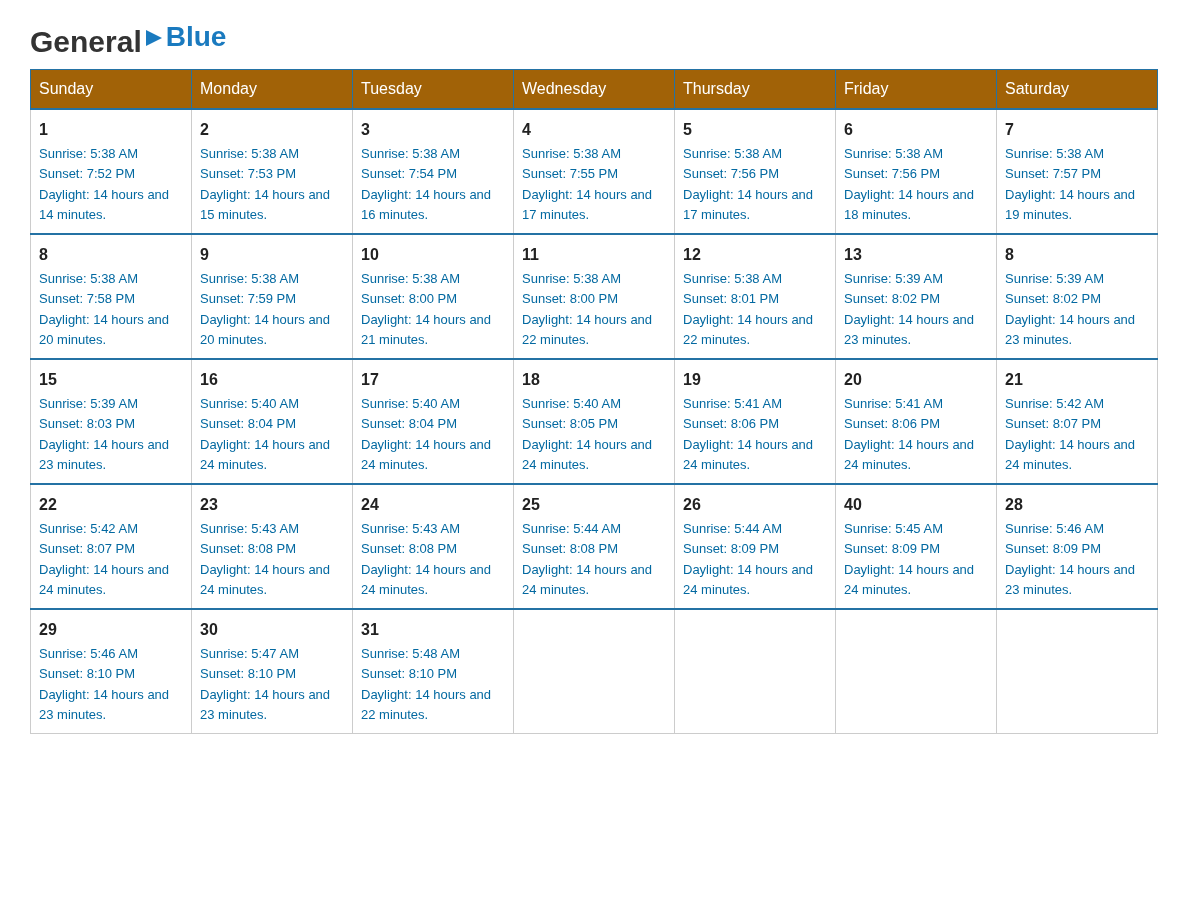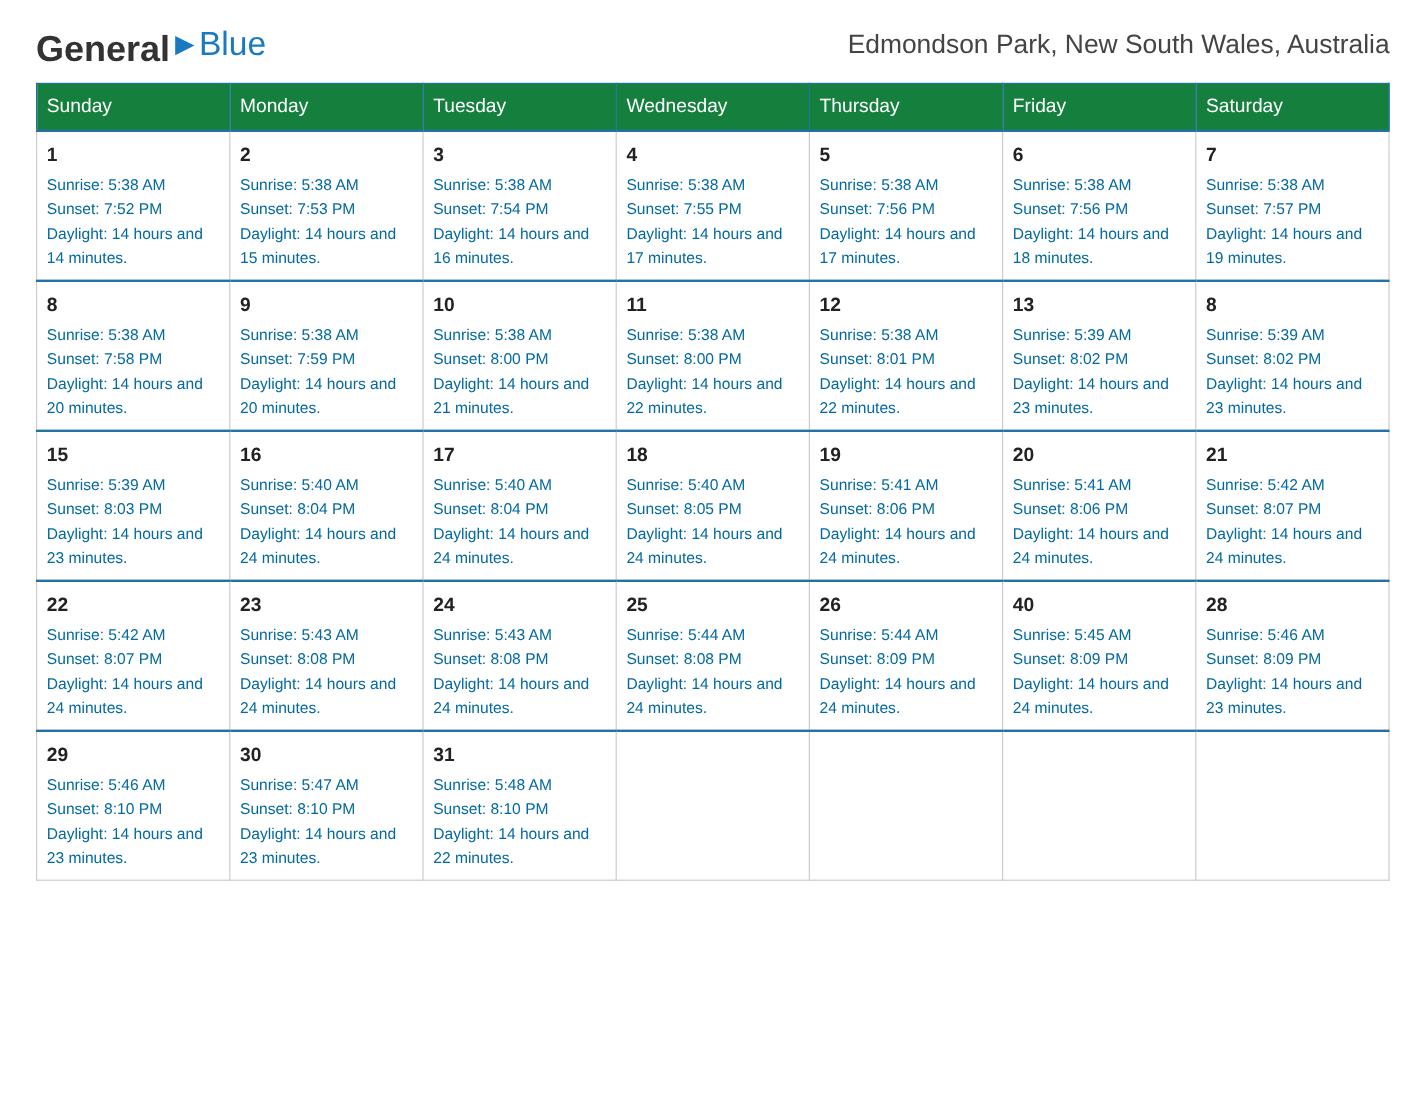--- a/index.html
+++ b/index.html
@@ -18,21 +18,21 @@
     }
     .logo {
       display: flex;
       flex-direction: row;
       align-items: flex-start;
       padding-top: 5px;
     }
     .logo-blue {
       color: #1a7abf;
       font-size: 28px;
-      font-weight: normal;
+      font-weight: bold;
       margin-top: -4px;
       padding-left: 2px;
     }
     .title-area {
       text-align: right;
     }
     .month-title {
       font-size: 52px;
       font-weight: bold;
       color: #222;
@@ -42,21 +42,21 @@
       font-size: 22px;
       color: #444;
       margin-top: 4px;
     }
     .calendar-table {
       width: 100%;
       border-collapse: collapse;
       margin-top: 10px;
     }
     .calendar-table th {
-      background-color: #15803d;
+      background-color: #a16207;
       color: #fff;
       padding: 10px 8px;
       text-align: left;
       font-size: 16px;
       font-weight: normal;
       border: 1px solid #2472a4;
     }
     .calendar-table td {
       vertical-align: top;
       padding: 8px 8px;
@@ -114,21 +114,20 @@
       <span class="logo-general">General</span>
       <span class="logo-arrow">
         <svg width="20" height="20" viewBox="0 0 20 20">
           <polygon points="2,2 18,10 2,18" fill="#1a7abf"></polygon>
         </svg>
       </span>
     </div>
     <div class="logo-blue">Blue</div>
   </div>
   <div class="title-area">
-    <div class="location-title">Edmondson Park, New South Wales, Australia</div>
   </div>
 </div>
 
 <table class="calendar-table">
   <thead>
     <tr>
     <th>Sunday</th>
         <th>Monday</th>
         <th>Tuesday</th>
         <th>Wednesday</th>

